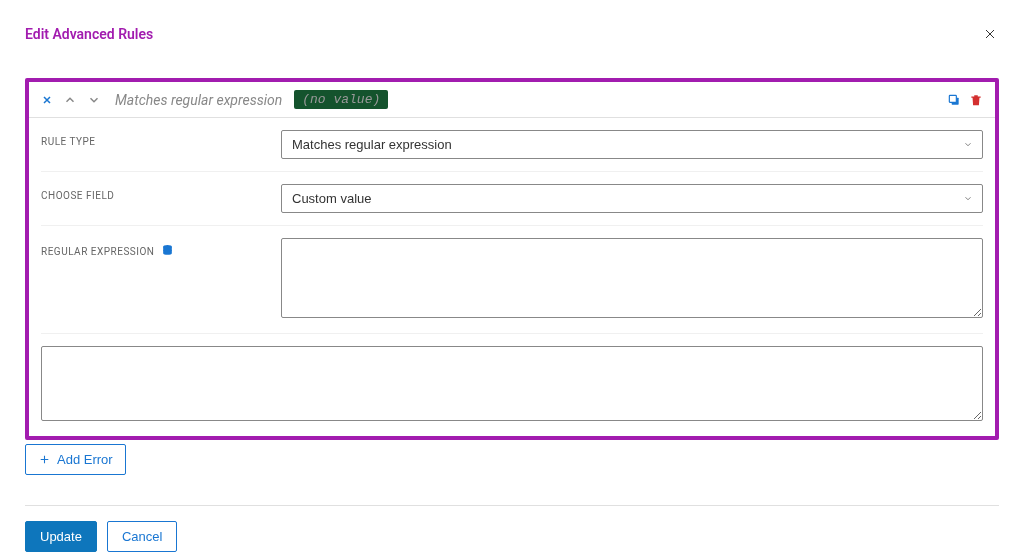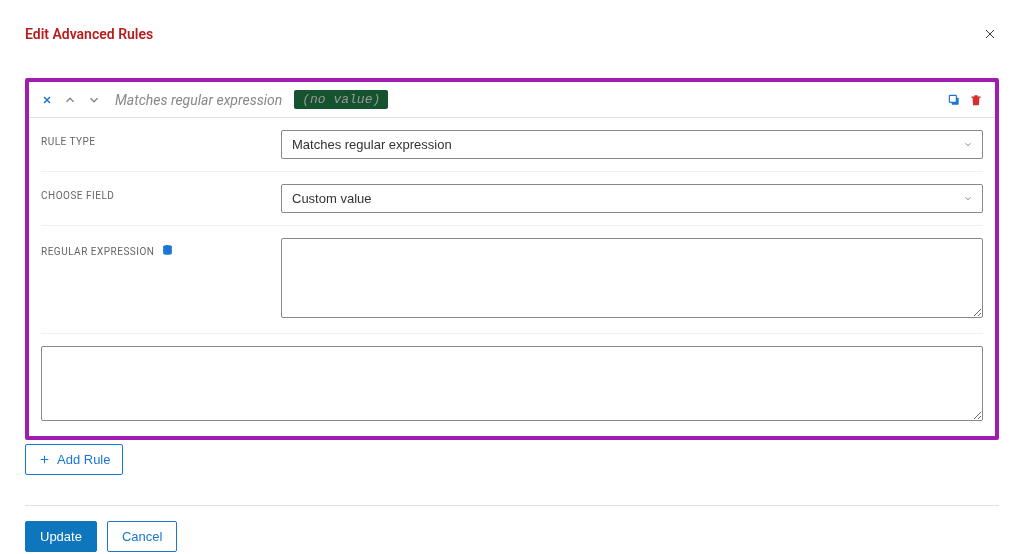--- a/index.html
+++ b/index.html
@@ -12,21 +12,21 @@
       font-size: 13px;
       color: #333;
     }
     .modal { padding: 25px 25px 0 25px; }
     .modal-header {
       display: flex;
       justify-content: space-between;
       align-items: center;
       margin-bottom: 35px;
     }
-    .modal-title { font-size: 14px; font-weight: 600; color: #b91c1c; }
+    .modal-title { font-size: 14px; font-weight: 600; color: #a21caf; }
     .close-btn { cursor: pointer; width: 18px; height: 18px; display: flex; align-items: center; justify-content: center; }
     .close-btn svg { width: 16px; height: 16px; }
 
     .rule-card {
       border: 4px solid #a21caf;
       border-radius: 2px;
       margin-bottom: 4px;
     }
     .rule-header {
       display: flex;
@@ -247,21 +247,21 @@
         </div>
       </div>
 
     </div>
   </div>
 
   <button class="add-rule-btn">
     <svg width="13" height="13" viewBox="0 0 24 24" fill="none" stroke="currentColor" stroke-width="2">
         <path d="M12 5v14M5 12h14"></path>
       </svg>
-    <span>Add Rule</span>
+    <span>Add Error</span>
   </button>
 
   <div class="footer-divider"></div>
 
   <div class="footer-actions">
     <button class="btn-primary">Update</button>
     <button class="btn-secondary">Cancel</button>
   </div>
 
 </div>

